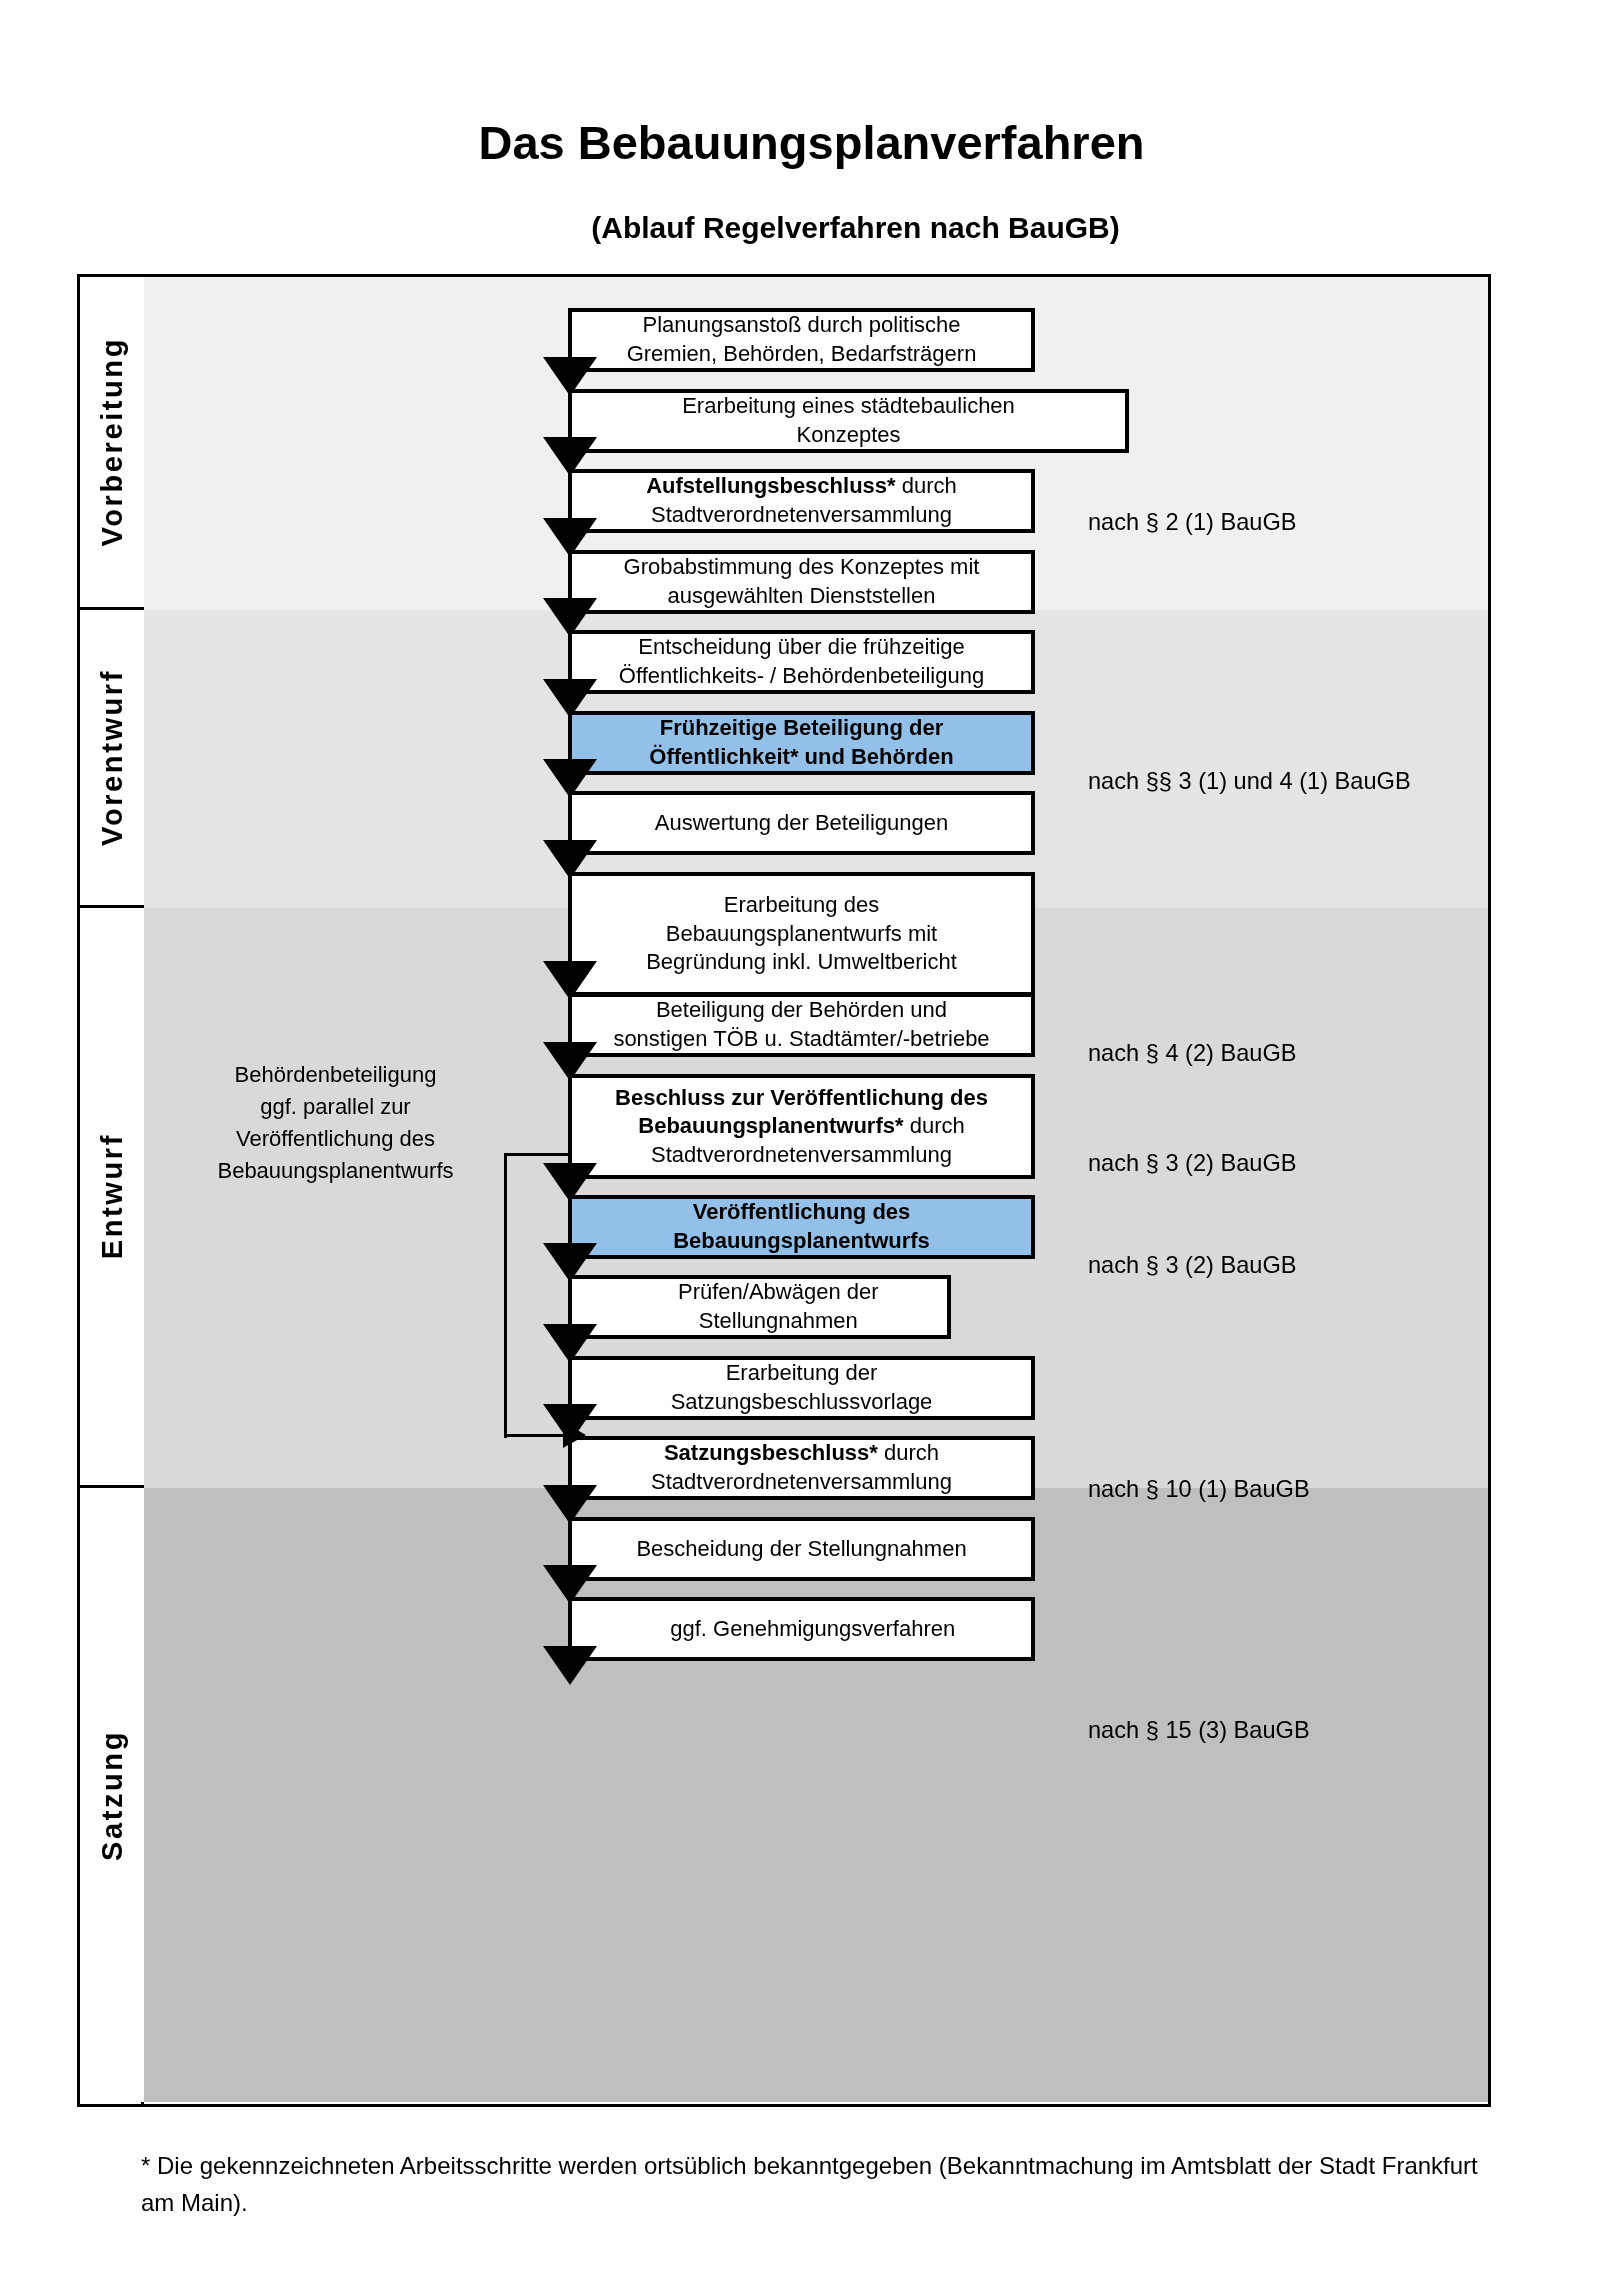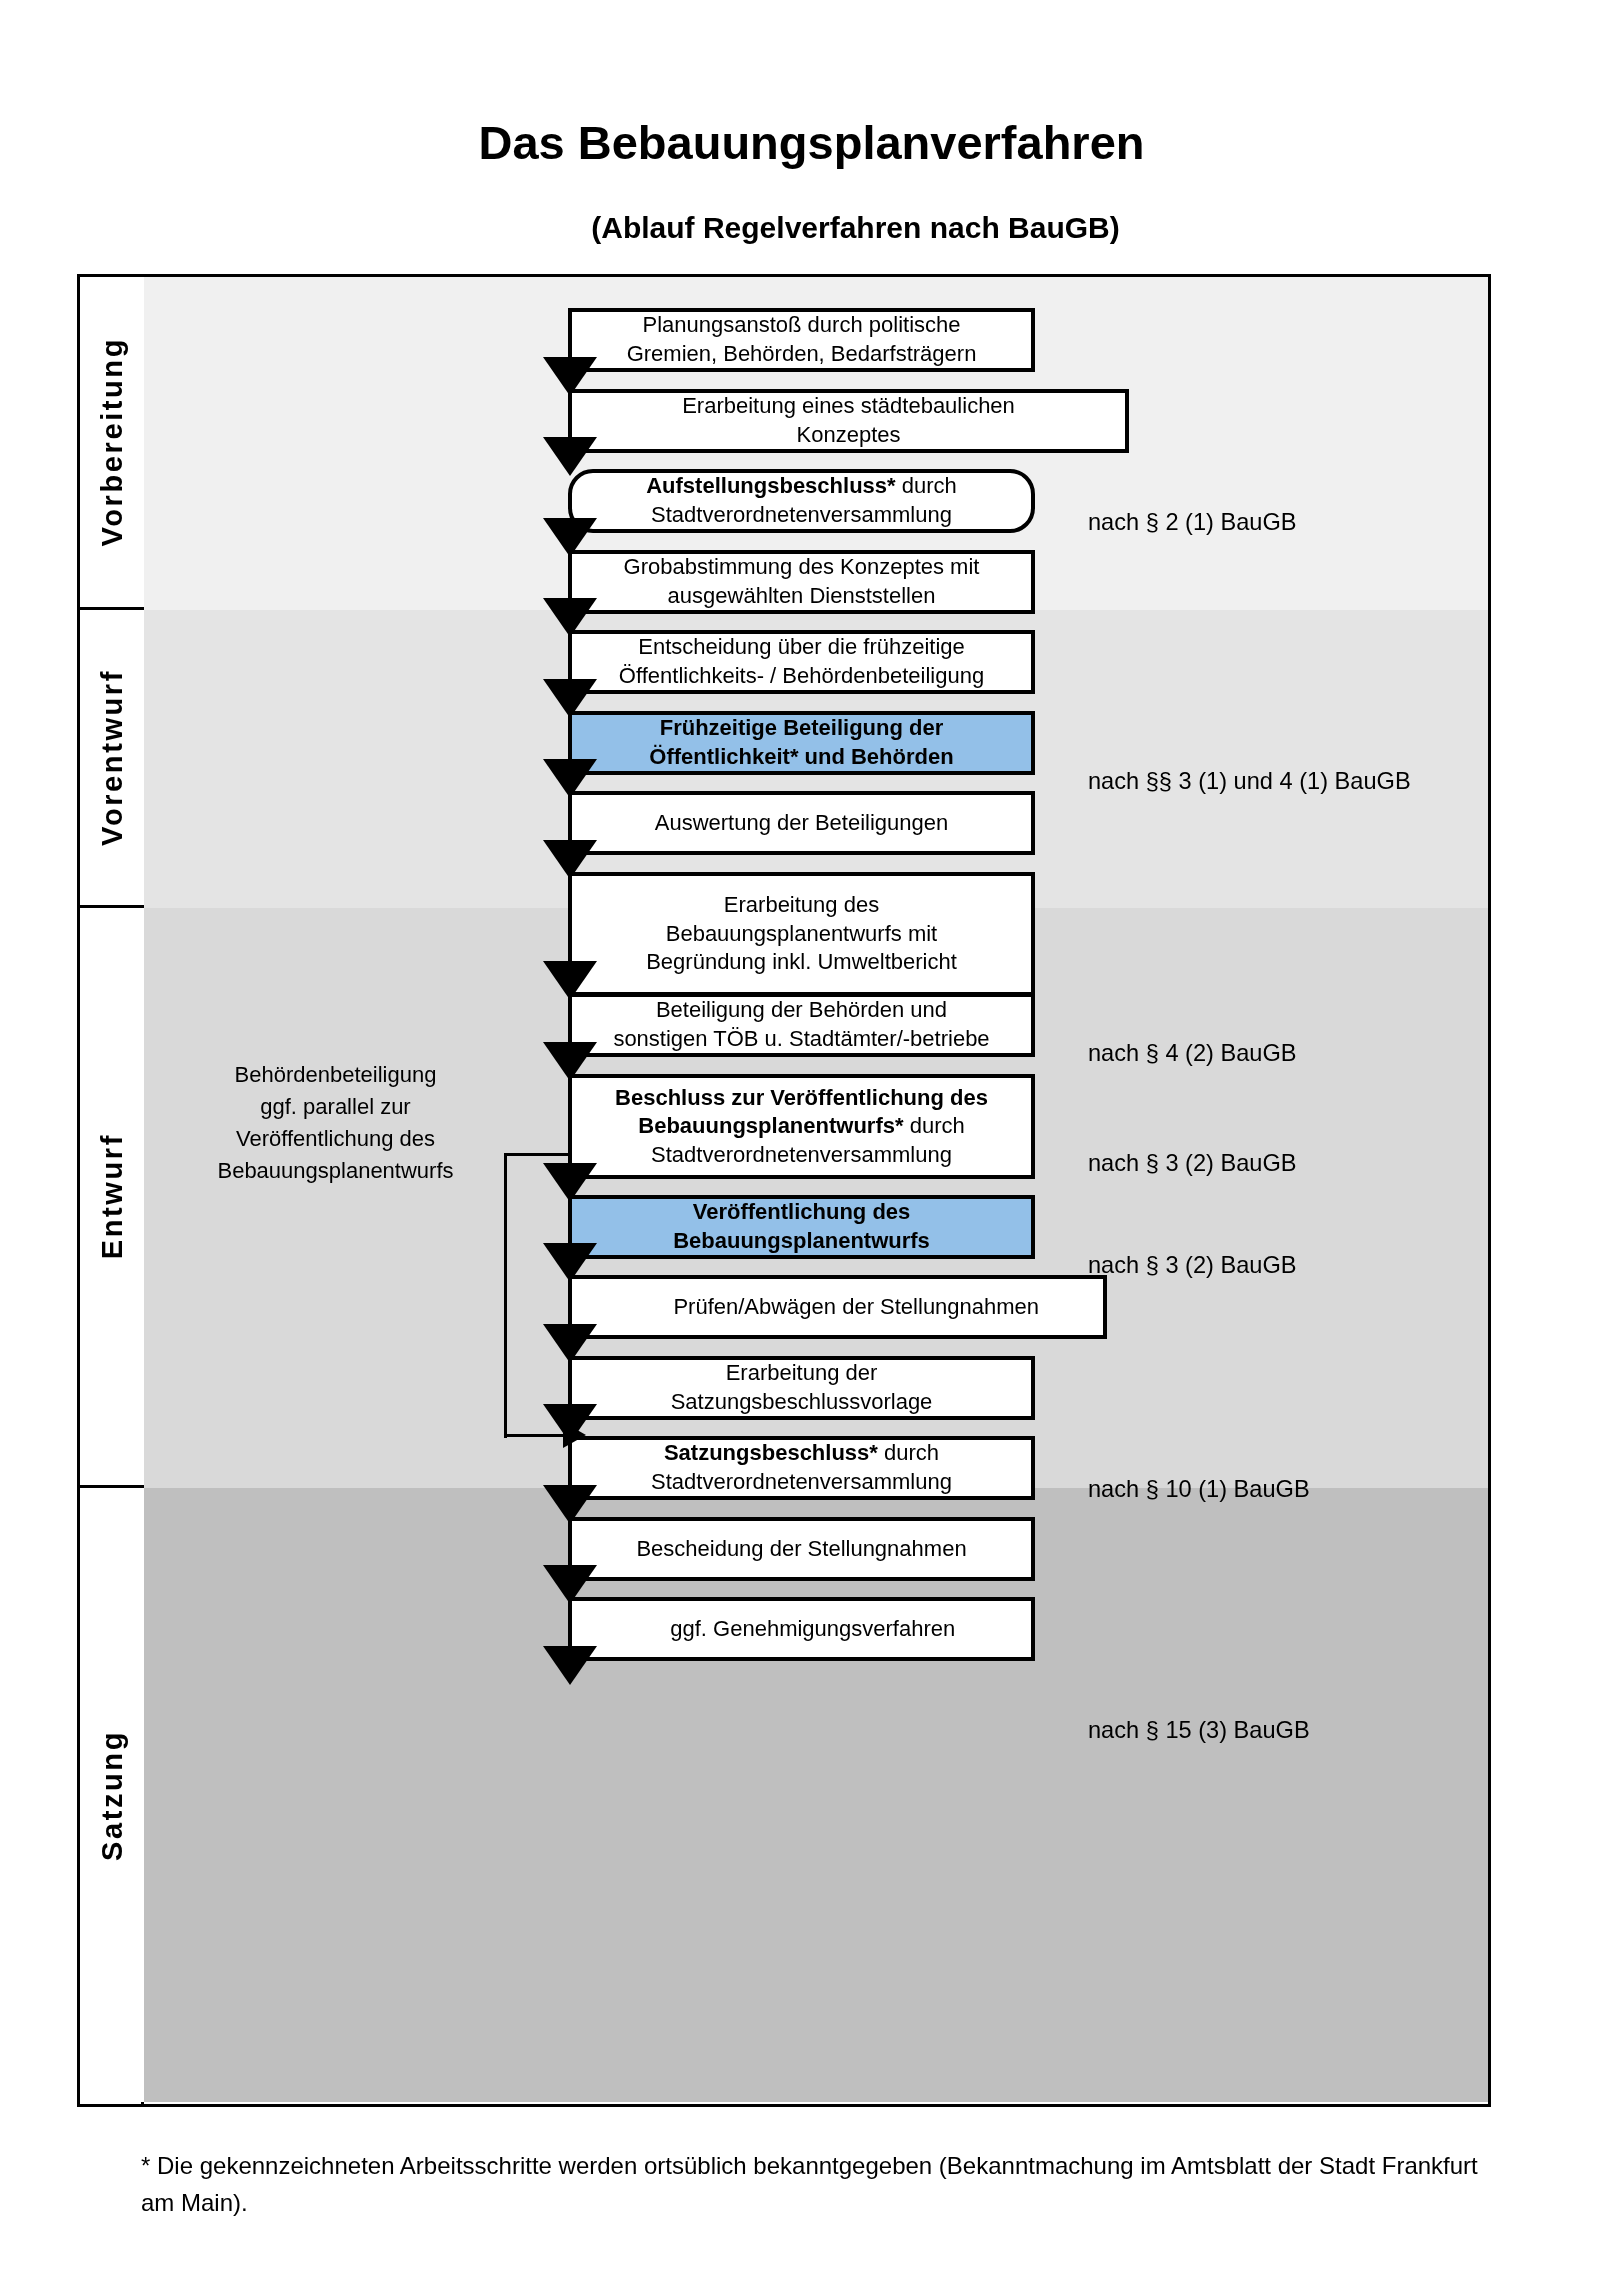--- a/index.html
+++ b/index.html
@@ -156,21 +156,21 @@
       </div>
     </div>
 
     <div class="node" style="left:488px;top:112px;width:561px;height:64px;">
       <div>
         <span class="ln">Erarbeitung eines städtebaulichen</span>
         <span class="ln">Konzeptes</span>
       </div>
     </div>
 
-    <div class="node" style="left:488px;top:192px;width:467px;height:64px;border-radius:25px;">
+    <div class="node" style="left:488px;top:192px;width:467px;height:64px;">
       <div>
         <span class="ln"><b class="b">Aufstellungsbeschluss*</b><span> durch</span></span>
         <span class="ln">Stadtverordnetenversammlung</span>
       </div>
     </div>
 
     <div class="node" style="left:488px;top:273px;width:467px;height:64px;">
       <div>
         <span class="ln">Grobabstimmung des Konzeptes mit</span>
         <span class="ln">ausgewählten Dienststellen</span>
@@ -220,21 +220,21 @@
       </div>
     </div>
 
     <div class="node blue" style="left:488px;top:918px;width:467px;height:64px;">
       <div>
         <span class="ln b">Veröffentlichung des</span>
         <span class="ln b">Bebauungsplanentwurfs</span>
       </div>
     </div>
 
-    <div class="node" style="left:488px;top:998px;width:539px;height:64px;padding-left:44px;">
+    <div class="node" style="left:488px;top:998px;width:383px;height:64px;padding-left:44px;">
       <div>
         <span class="ln">Prüfen/Abwägen der Stellungnahmen</span>
       </div>
     </div>
 
     <div class="node" style="left:488px;top:1079px;width:467px;height:64px;">
       <div>
         <span class="ln">Erarbeitung der</span>
         <span class="ln">Satzungsbeschlussvorlage</span>
       </div>

